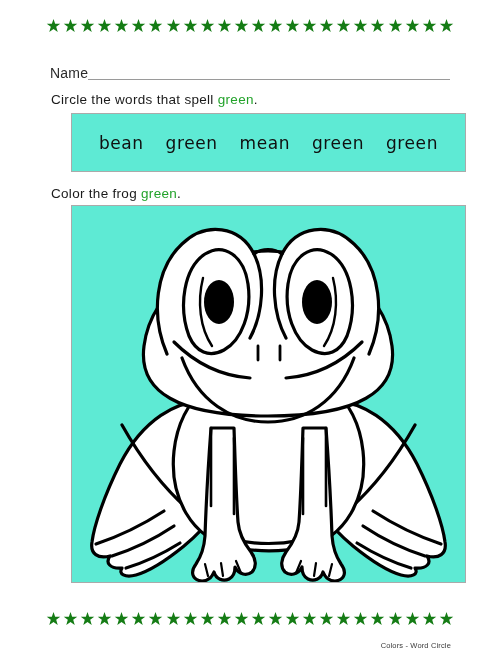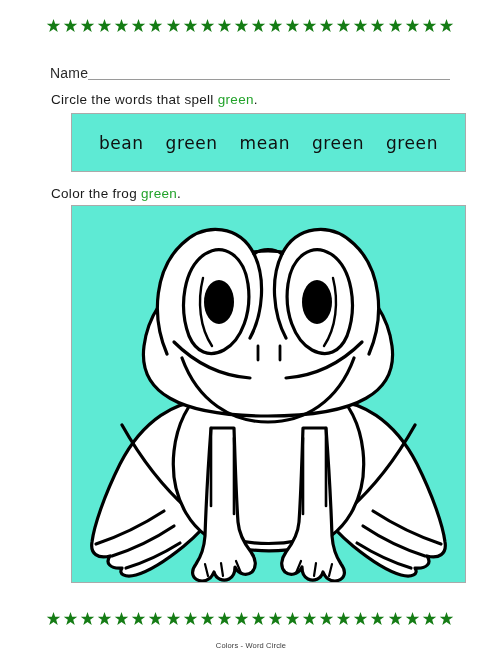--- a/index.html
+++ b/index.html
@@ -116,21 +116,21 @@
     height: 100%;
   }
 
   
   .footer {
     position: absolute;
     left: 51px;
     top: 641px;
     width: 400px;
     display: flex;
-    justify-content: center;
+    justify-content: flex-end;
     align-items: baseline;
   }
   .footer-left, .footer-right {
     font-size: 7.5px;
     letter-spacing: 0.15px;
     color: #3b3b3b;
     white-space: nowrap;
   }
 </style>
 </head>

